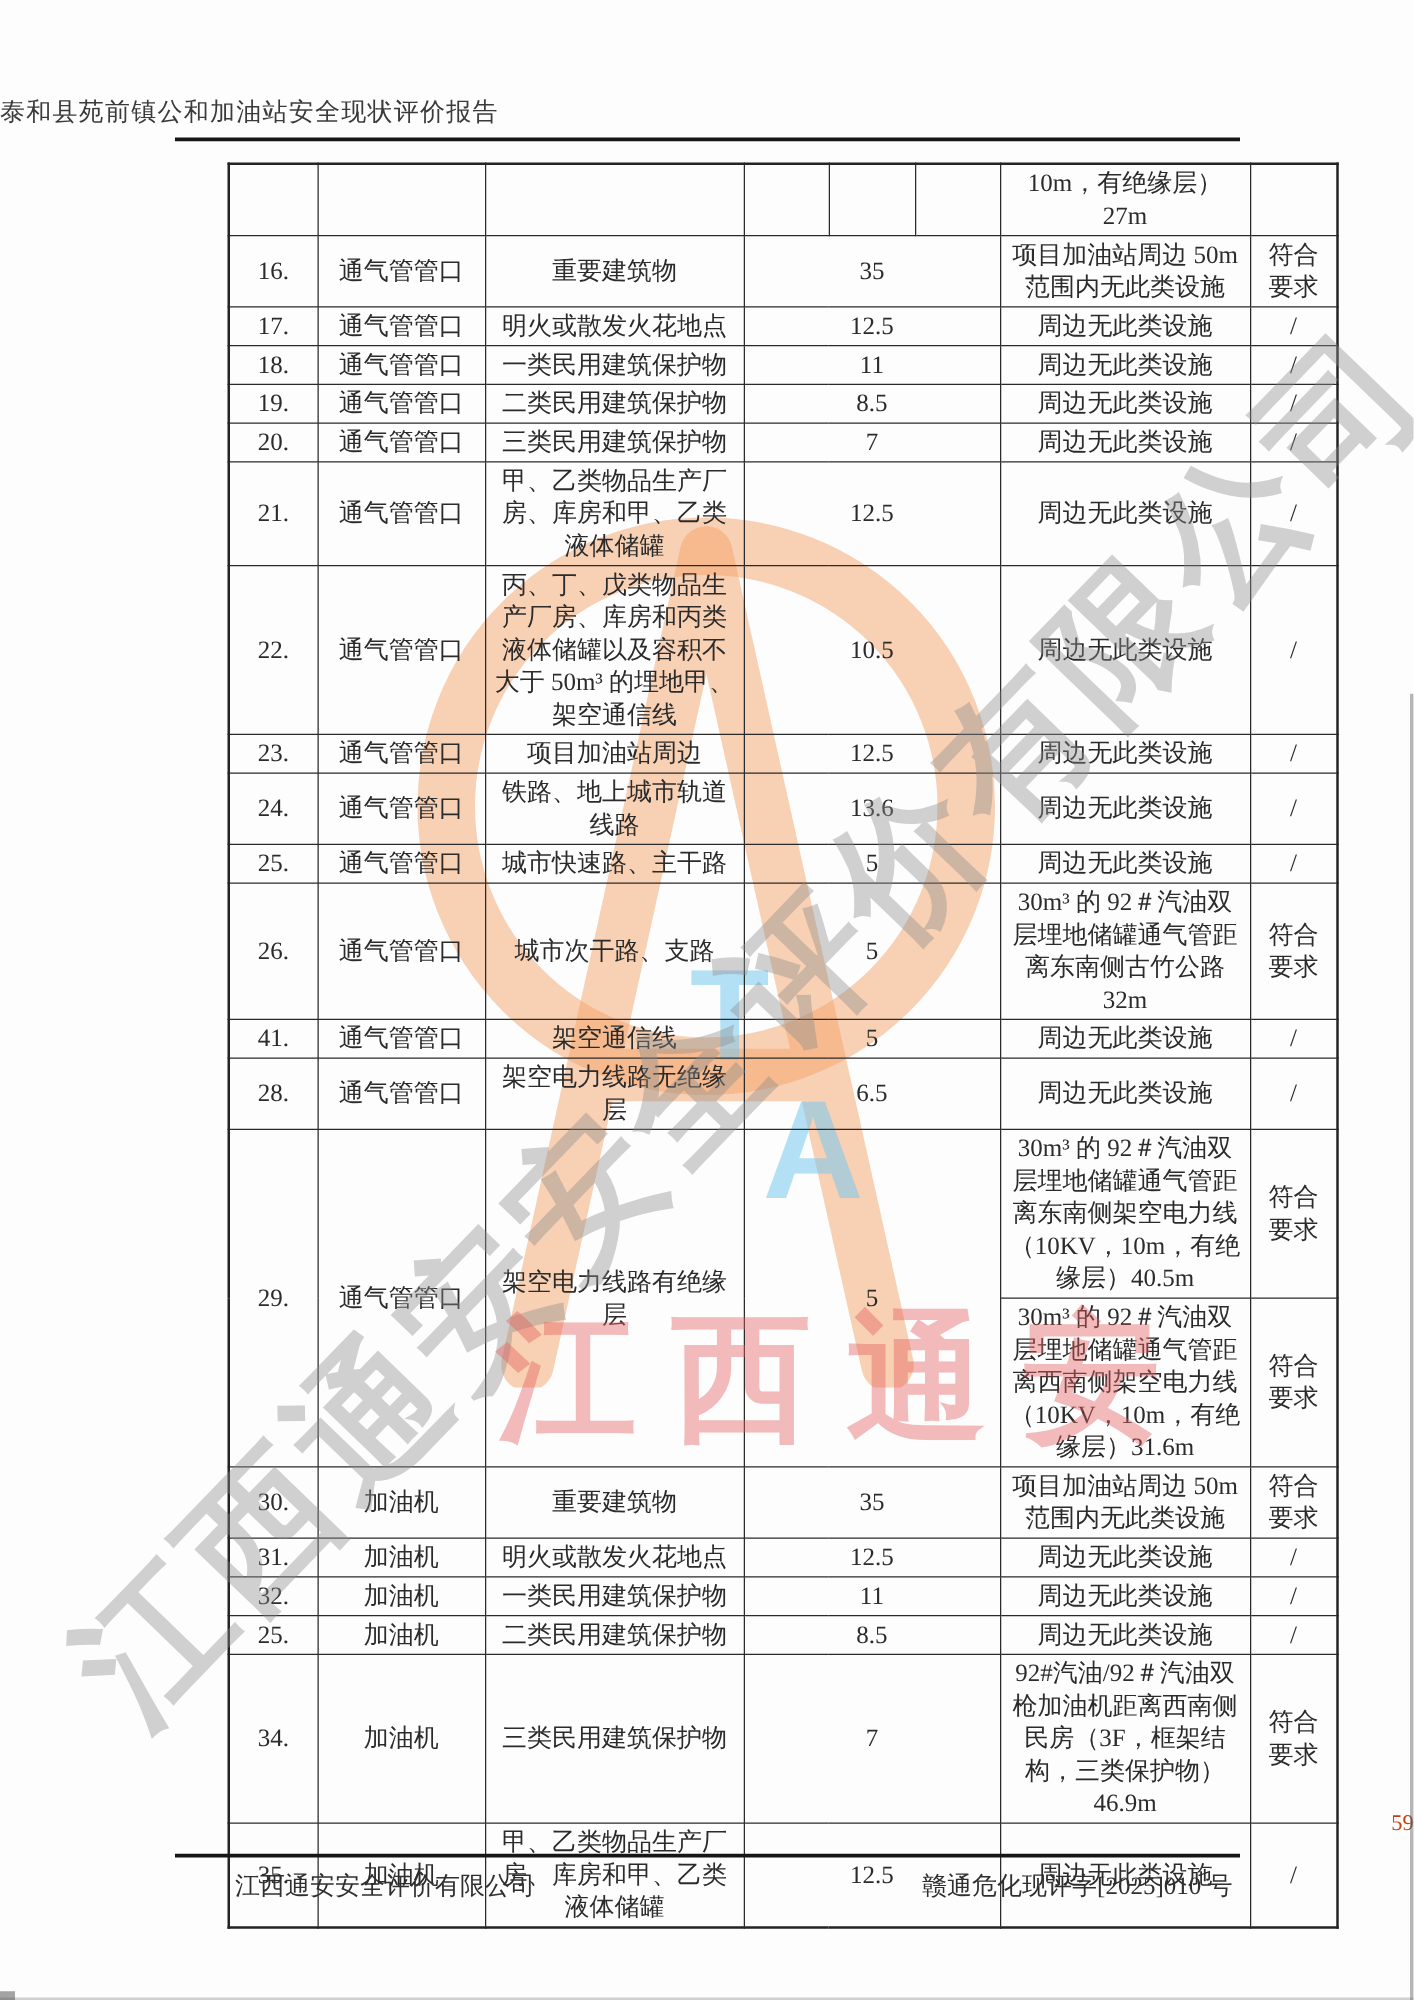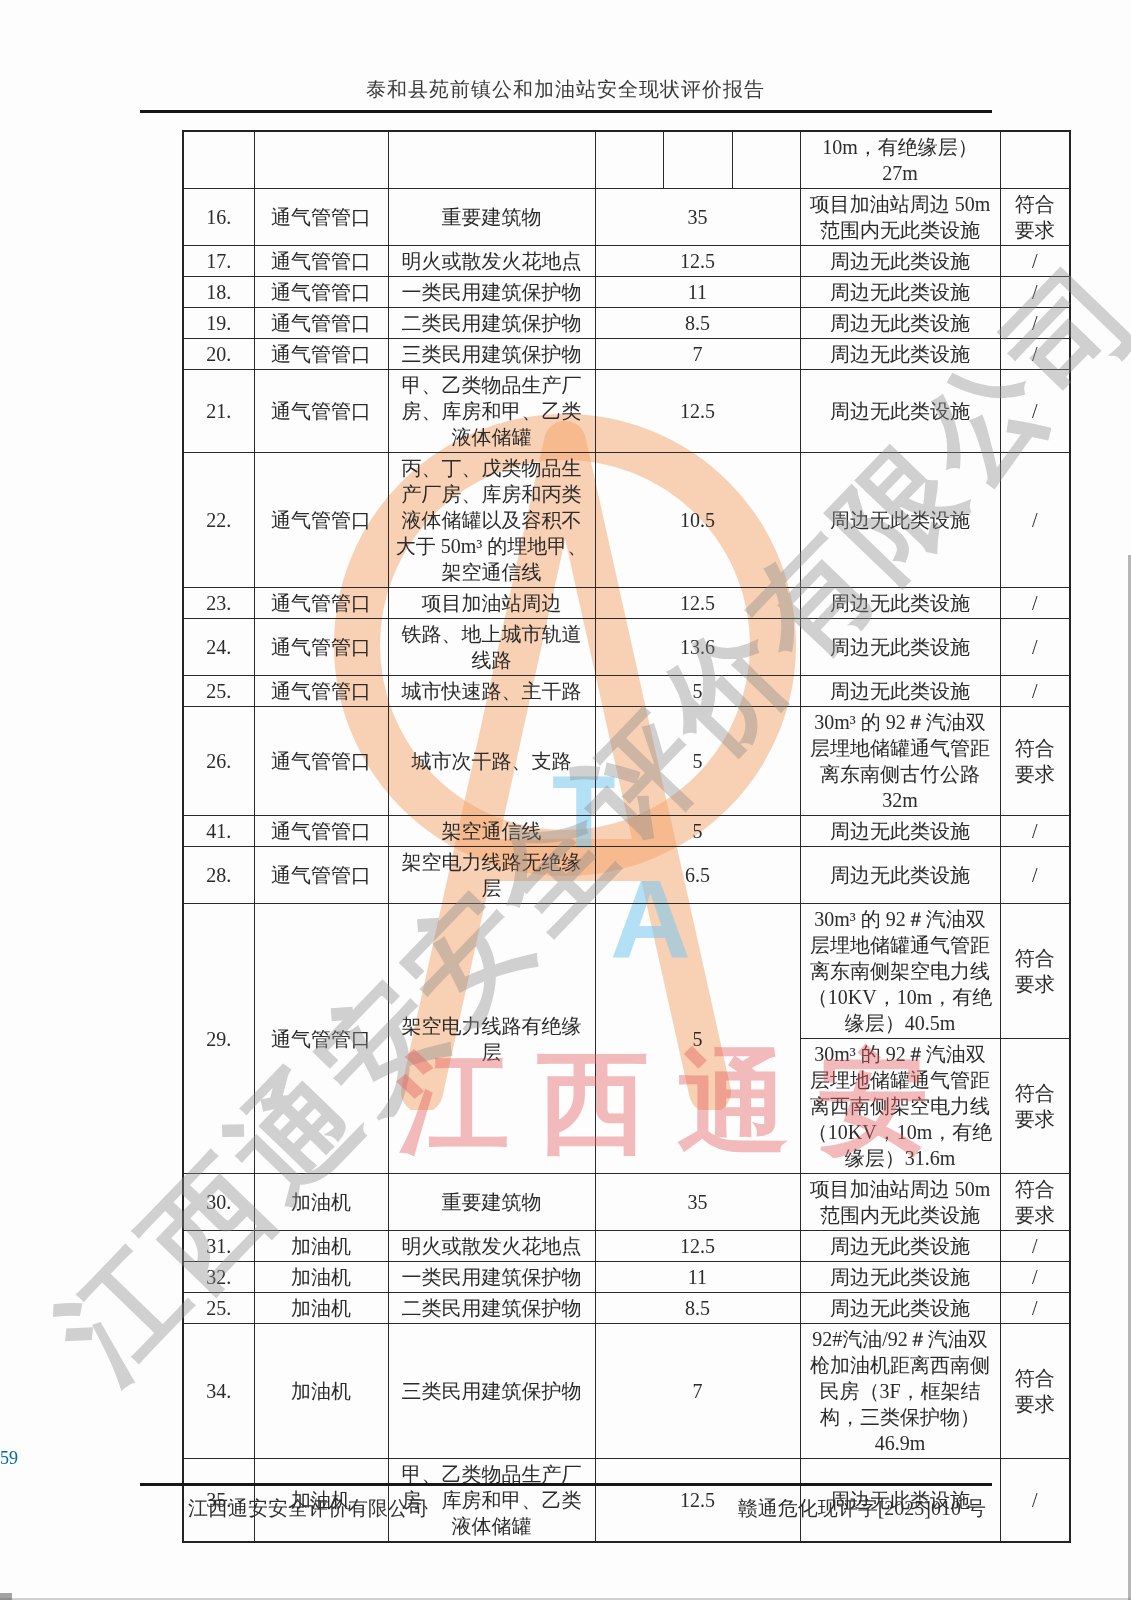--- a/index.html
+++ b/index.html
@@ -5,38 +5,38 @@
   * { margin:0; padding:0; box-sizing:border-box; }
   html,body { background:#ffffff; }
   .page {
     position:relative; width:1131px; height:1600px; margin:0 auto;
     background:#fdfdfd; overflow:hidden;
     font-family:"Liberation Serif","DejaVu Serif",serif; color:#2e2e2e;
   }
   
   .doc-title {
     position:absolute; top:76px; left:0; width:100%;
-    text-align:center; font-size:20px; letter-spacing:1px; color:#3a3a3a; z-index:3;
+    font-size:20px; letter-spacing:1px; color:#3a3a3a; z-index:3;
   }
   .header-rule { position:absolute; top:110px; left:140px; width:852px; height:3px; background:#161616; z-index:3; }
   
   table.main-table {
     position:absolute; top:130px; left:141px; width:887px;
     border-collapse:collapse; table-layout:fixed;
     font-size:20px; line-height:26px; color:#2b2b2b;
     border:2px solid #242424; z-index:1; background:transparent;margin-left:41px;
   }
   table.main-table td {
     border:1.5px solid #2a2a2a; text-align:center; vertical-align:middle;
     padding:2px 6px; overflow:hidden;
   }
   table.main-table td[data-name="cell-conclusion"] { padding:2px 13px;border-radius:28px; }
   table.main-table tr { height:28px; }
   
-  .page-number { position:absolute; top:1448px; left:0; width:100%; text-align:left; font-size:18px; color:#0369a1; z-index:3; }
+  .page-number { position:absolute; top:1448px; left:0; width:100%; text-align:right; font-size:18px; color:#c2410c; z-index:3; }
   .footer-rule { position:absolute; top:1483px; left:140px; width:852px; height:3px; background:#161616; z-index:3; }
   .footer-line {
     position:absolute; top:1495px; left:140px; width:852px;
     display:flex; justify-content:space-between;
     padding:0 6px 0 48px; font-size:20px; color:#2f2f2f; z-index:3;
   }
   
   .wm { position:absolute; pointer-events:none; user-select:none; }
   .wm-logo { left:310px; top:380px; z-index:0; }
   .wm-diagonal {

